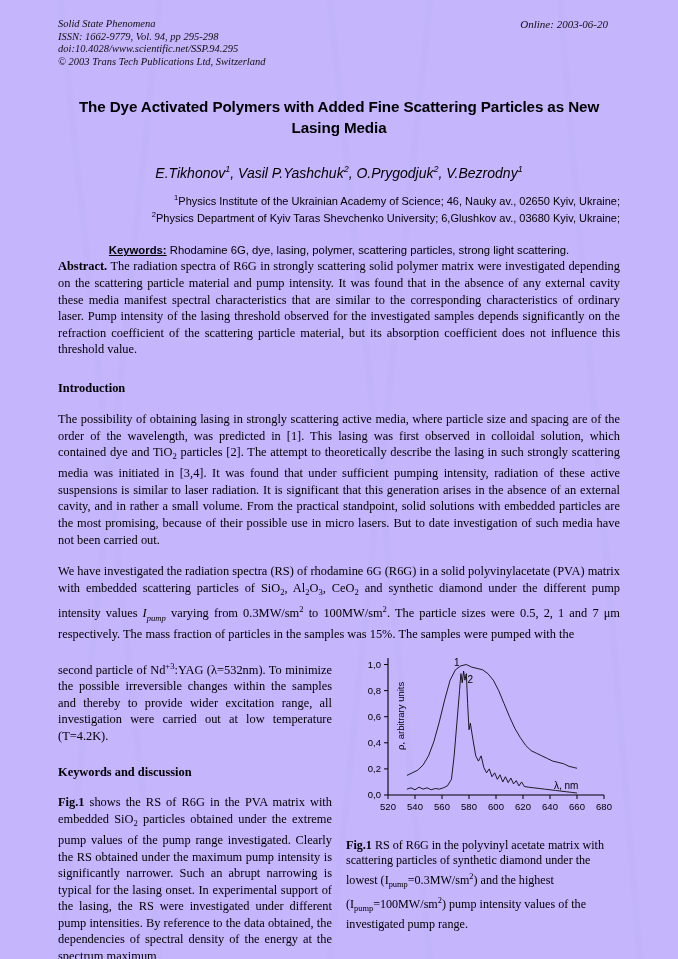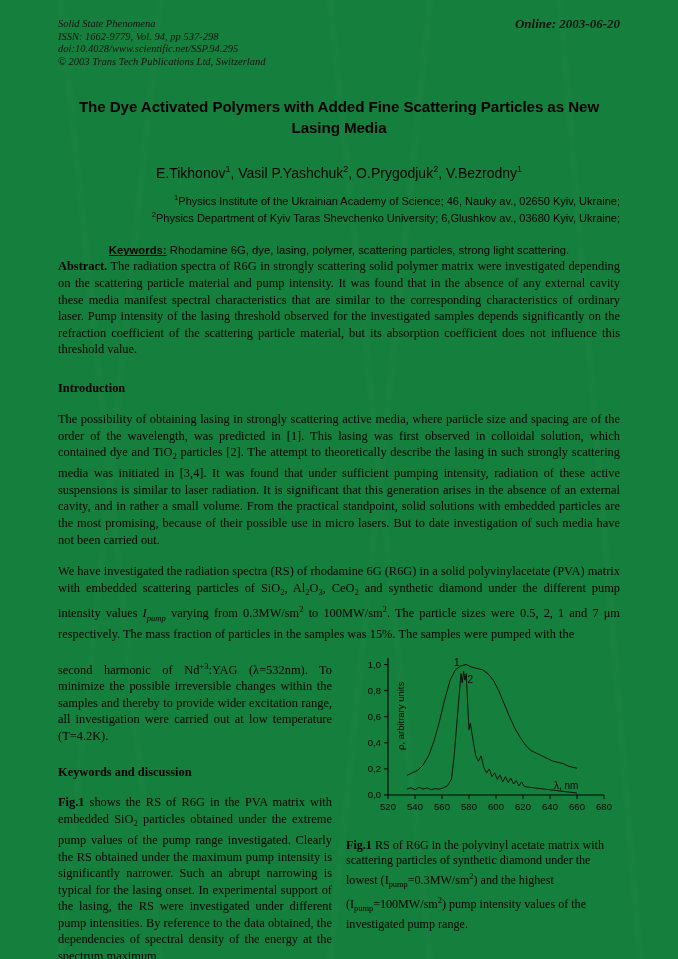--- a/index.html
+++ b/index.html
@@ -4,21 +4,21 @@
 <style>
   html, body {
     margin: 0;
     padding: 0;
     background: #ffffff;
   }
   .page {
     position: relative;
     width: 678px;
     height: 959px;
-    background: #15803d;
+    background: #c4b5fd;
     overflow: hidden;
     font-family: "Liberation Serif", "DejaVu Serif", serif;
     color: #000000;
   }
   .inner {
     position: absolute;
     left: 58px;
     top: 18px;
     width: 562px;
   }
@@ -27,45 +27,45 @@
   .jhead {
     position: relative;
     font-style: italic;
     font-size: 10.5px;
     line-height: 12.6px;
     color: #101010;
   }
   .jhead .line { white-space: nowrap; }
   .jhead .online {
     position: absolute;
-    right: 0;
+    right: 12px;
     top: 0;
     font-style: italic;
-    font-size: 13px;
-    font-weight: bold;
+    font-size: 11px;
   }
 
   
   .title {
     margin-top: 28px;
     text-align: center;
     font-family: "Liberation Sans", "DejaVu Sans", sans-serif;
     font-weight: bold;
     font-size: 15.2px;
     line-height: 21px;
     letter-spacing: -0.1px;
   }
 
   
   .authors {
     margin-top: 22px;
     text-align: center;
     font-family: "Liberation Sans", "DejaVu Sans", sans-serif;
     font-size: 14px;
     line-height: 18px;
+    font-style: italic;
   }
   .authors sup { font-size: 9px; vertical-align: super; }
 
   
   .affils {
     margin-top: 9px;
     text-align: right;
     font-family: "Liberation Sans", "DejaVu Sans", sans-serif;
     font-size: 11px;
     line-height: 14.5px;
@@ -177,21 +177,21 @@
       <path d="M330 0 L430 959"></path>
       <path d="M430 0 L330 959"></path>
       <path d="M560 0 L640 959"></path>
     </g>
   </svg>
 
   <div class="inner">
 
     <div class="jhead">
       <div class="line">Solid State Phenomena</div>
-      <div class="line">ISSN: 1662-9779, Vol. 94, pp 537-298</div>
+      <div class="line">ISSN: 1662-9779, Vol. 94, pp 295-298</div>
       <div class="line">doi:10.4028/www.scientific.net/SSP.94.295</div>
       <div class="line">© 2003 Trans Tech Publications Ltd, Switzerland</div>
       <div class="online">Online: 2003-06-20</div>
     </div>
 
     <div class="title">The Dye Activated Polymers with Added Fine Scattering Particles as New Lasing Media</div>
 
     <div class="authors">
       <span>E.Tikhonov</span><sup>1</sup><span>, Vasil P.Yashchuk</span><sup>2</sup><span>, O.Prygodjuk</span><sup>2</sup><span>, V.Bezrodny</span><sup>1</sup>
     </div>
@@ -277,21 +277,21 @@
               </g>
           </svg>
         </div>
         <div class="figcap">
           <span class="lbl">Fig.1</span><span> RS of R6G in the polyvinyl acetate matrix with scattering particles of synthetic diamond under the lowest (I</span><sub>pump</sub><span>=0.3MW/sm</span><sup>2</sup><span>) and the highest (I</span><sub>pump</sub><span>=100MW/sm</span><sup>2</sup><span>) pump intensity values of the investigated pump range.</span>
         </div>
       </div>
 
       <div class="col-left">
         <p>
-          <span>second harmonic of Nd</span><sup>+3</sup><span>:YAG (λ=532nm). To minimize the possible irreversible changes within the samples and thereby to provide wider excitation range, all investigation were carried out at low temperature (T=4.2K).</span>
+          <span>second particle of Nd</span><sup>+3</sup><span>:YAG (λ=532nm). To minimize the possible irreversible changes within the samples and thereby to provide wider excitation range, all investigation were carried out at low temperature (T=4.2K).</span>
         </p>
         <p class="h2-inline">Keywords and discussion</p>
         <p>
           <span class="lbl">Fig.1</span><span> shows the RS of R6G in the PVA matrix with embedded SiO</span><sub>2</sub><span> particles obtained under the extreme pump values of the pump range investigated. Clearly the RS obtained under the maximum pump intensity is significantly narrower. Such an abrupt narrowing is typical for the lasing onset. In experimental support of the lasing, the RS were investigated under different pump intensities. By reference to the data obtained, the dependencies of spectral density of the energy at the spectrum maximum</span>
         </p>
       </div>
 
     </div>
 
   </div>

